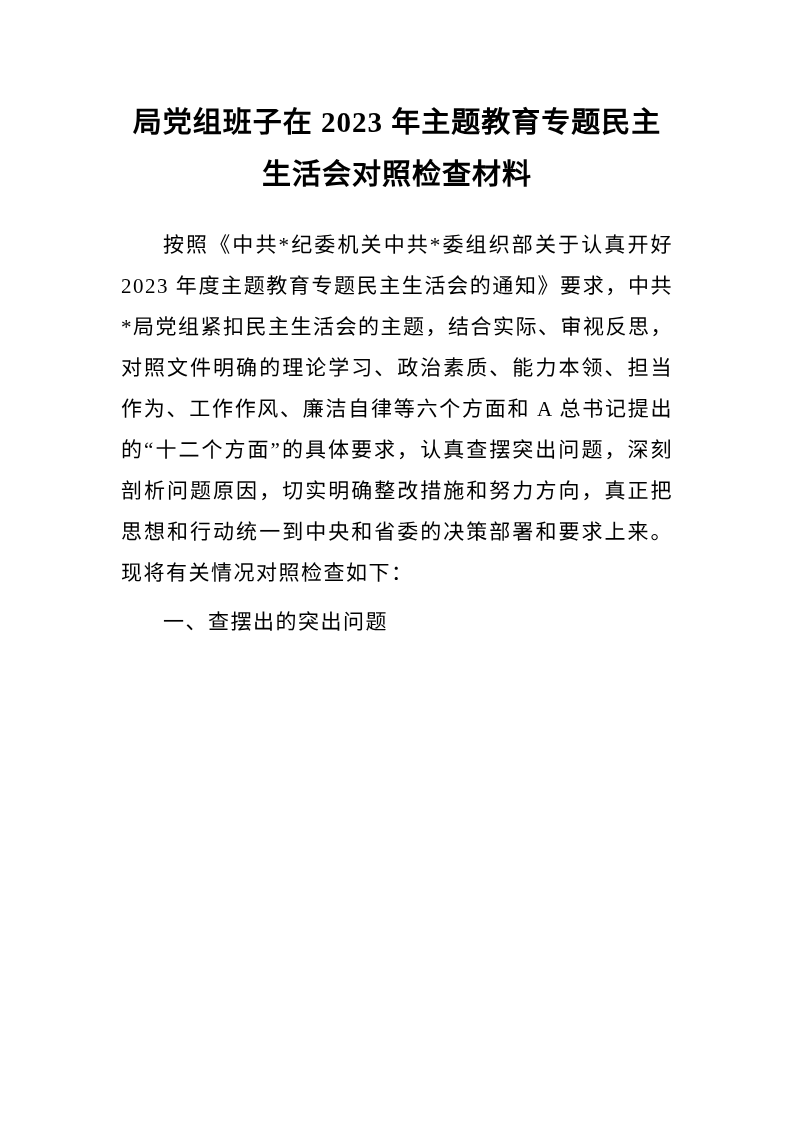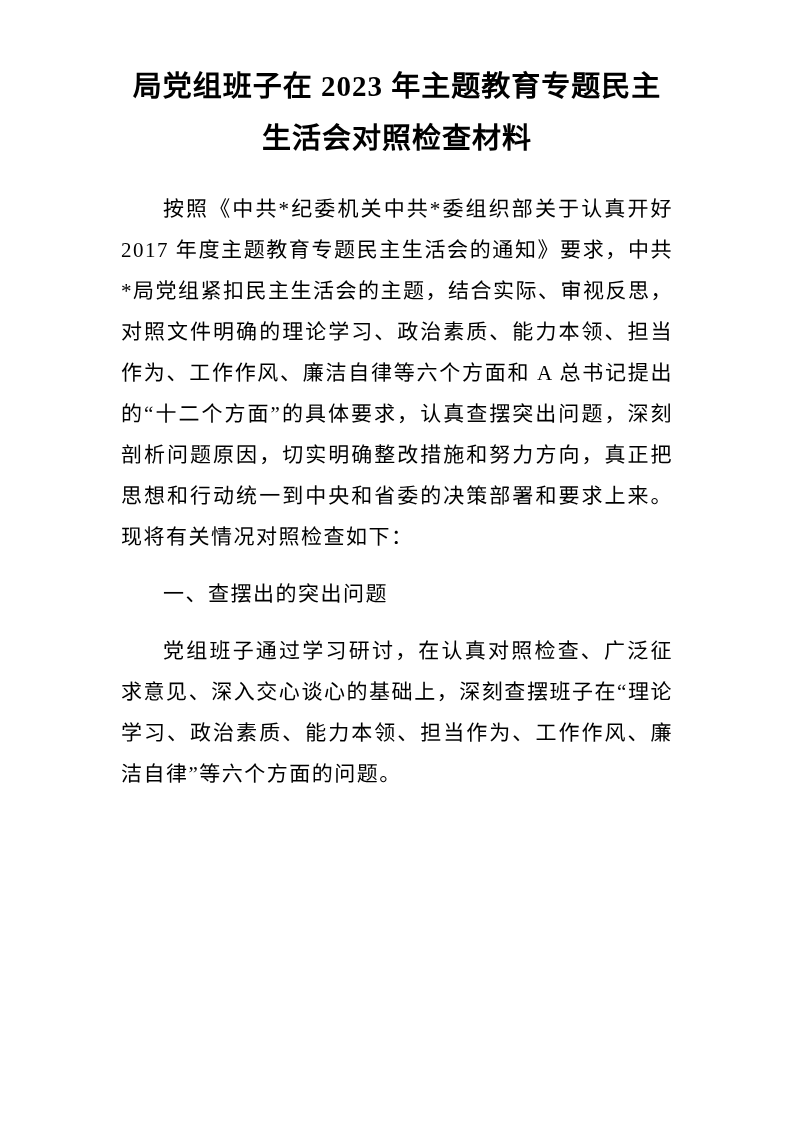--- a/index.html
+++ b/index.html
@@ -10,21 +10,21 @@
   }
 
   
   .page {
     position: relative;
     width: 793px;
     height: 1122px;
     margin: 0 auto;
     background: #ffffff;
     color: #000000;
-    padding: 60px 120px 0 121px;
+    padding: 96px 120px 0 121px;
     overflow: hidden;
     font-family: "Liberation Serif", "DejaVu Serif", serif;
   }
 
   
   .doc-title {
     font-size: 29px;
     line-height: 52px;
     font-weight: 700;
     text-align: center;
@@ -38,29 +38,28 @@
     font-size: 21px;
     line-height: 41px;
     font-weight: 400;
     text-align: justify;
     text-justify: inter-ideograph;
     text-indent: 2em;
     letter-spacing: 1.5px;
     word-break: break-all;
   }
 
-  .para + .para { margin-top: 16px; }
+  .para + .para { margin-top: 8px; }
 </style>
 </head>
 <body>
 
 <div class="page">
 
   <h1 class="doc-title">局党组班子在 2023 年主题教育专题民主生活会对照检查材料</h1>
 
-  <p class="para">按照《中共*纪委机关中共*委组织部关于认真开好 2017 年度主题教育专题民主生活会的通知》要求，中共*局党组紧扣民主生活会的主题，结合实际、审视反思，对照文件明确的理论学习、政治素质、能力本领、担当作为、工作作风、廉洁自律等六个方面和 A 总书记提出的“十二个方面”的具体要求，认真查摆突出问题，深刻剖析问题原因，切实明确整改措施和努力方向，真正把思想和行动统一到中央和省委的决策部署和要求上来。现将有关情况对照检查如下：</p>
+  <p class="para">按照《中共*纪委机关中共*委组织部关于认真开好 2023 年度主题教育专题民主生活会的通知》要求，中共*局党组紧扣民主生活会的主题，结合实际、审视反思，对照文件明确的理论学习、政治素质、能力本领、担当作为、工作作风、廉洁自律等六个方面和 A 总书记提出的“十二个方面”的具体要求，认真查摆突出问题，深刻剖析问题原因，切实明确整改措施和努力方向，真正把思想和行动统一到中央和省委的决策部署和要求上来。现将有关情况对照检查如下：</p>
 
   <p class="para">一、查摆出的突出问题</p>
 
-  <p class="para">党组班子通过学习研讨，在认真对照检查、广泛征求意见、深入交心谈心的基础上，深刻查摆班子在“理论学习、政治素质、能力本领、担当作为、工作作风、廉洁自律”等六个方面的问题。</p>
 
 
 </div>
 
 </body></html>

